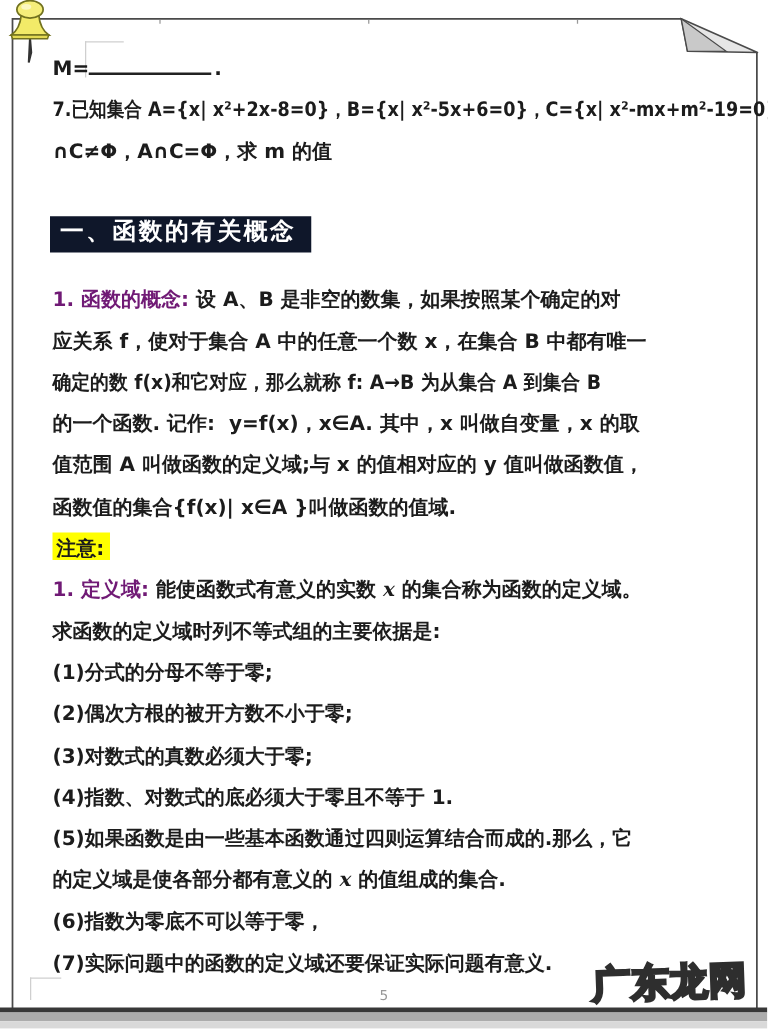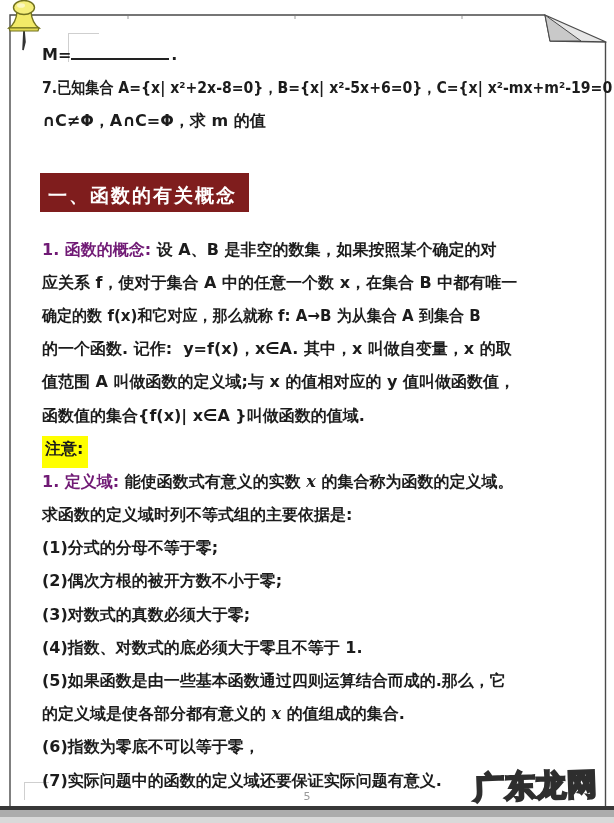--- a/index.html
+++ b/index.html
@@ -15,31 +15,31 @@
     position:absolute; left:42px; top:38px; width:536px; z-index:2;
     color:#1c1c1c; font-weight:700; font-size:16px;
   }
   .line {
     height:33.2px; line-height:33.2px; white-space:pre;
   }
   #doc-lines > :nth-child(2) { transform:scaleX(0.88); transform-origin:0 50%; }
   #doc-lines > :nth-child(8) { transform:scaleX(0.94); transform-origin:0 50%; }
   .line .blue { color:#701a75; }
   .line .italic { font-style:italic; font-family:"DejaVu Serif", serif; }
-  .line .highlight { background:#ffff00; padding:3px 5px 10px 3px;margin-top:25px; }
+  .line .highlight { background:#ffff00; padding:3px 5px 0 3px;margin-top:25px; }
   .blank {
     display:inline-block; width:98px; height:2px; background:#222222;
     vertical-align:baseline; margin-right:2px;
   }
   .section-header {
     display:inline-block;
     margin:35px 0 21px -2px;
-    background:#7f1d1d; color:#ffffff;
+    background:#0f172a; color:#ffffff;
     font-size:19px; font-weight:700; letter-spacing:2px;
-    padding:11px 12px 5px 8px;
+    padding:1px 12px 5px 8px;
     line-height:23px;
   }
 
   
   .pushpin { position:absolute; left:2px; top:-2px; z-index:6; }
   .corner-mark { position:absolute; z-index:2; }
   .corner-tl { left:68px; top:33px; width:30px; height:28px;
     border-top:1px solid #cfcfcf; border-left:1px solid #cfcfcf; }
   .corner-bl { left:24px; top:782px; width:24px; height:17px;
     border-top:1px solid #cfcfcf; border-left:1px solid #cfcfcf; }

